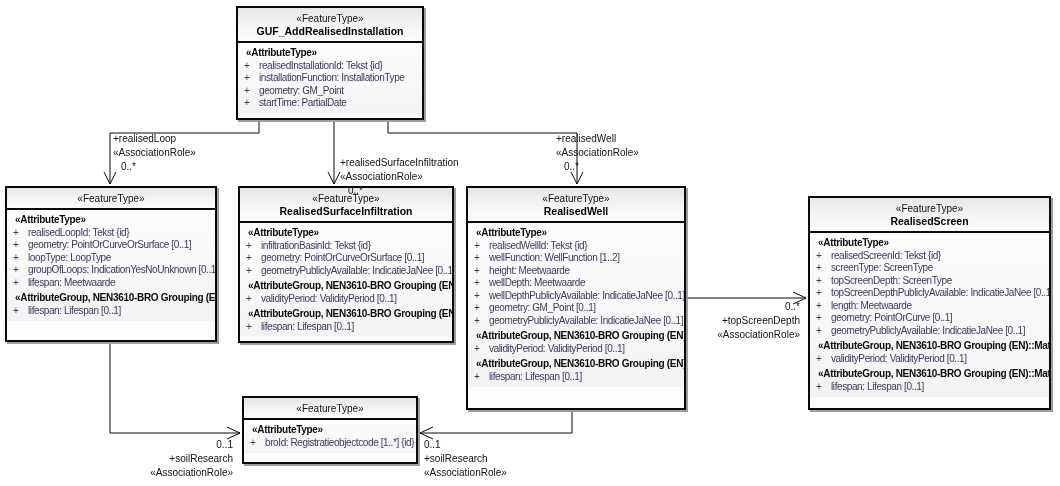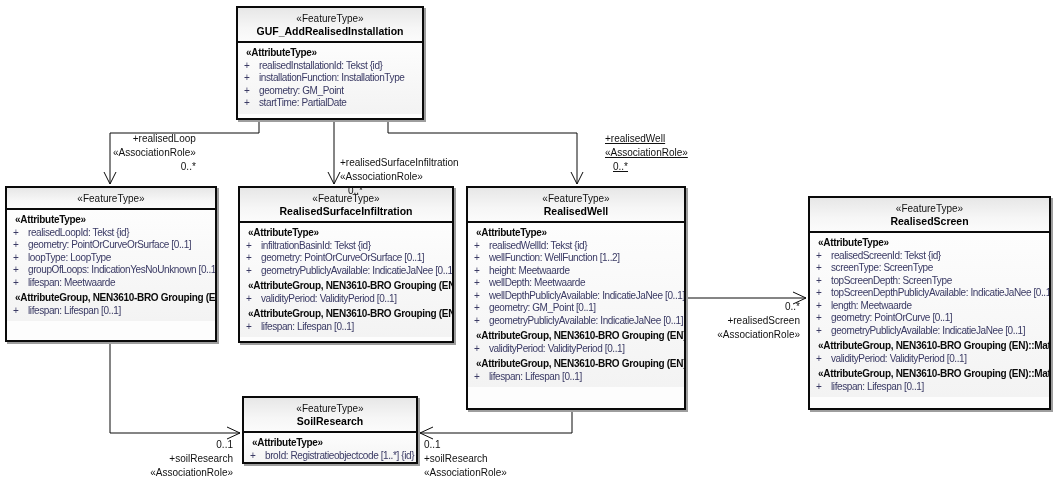--- a/index.html
+++ b/index.html
@@ -151,49 +151,48 @@
       <div class="row"><span class="plus">+</span><span>validityPeriod: ValidityPeriod [0..1]</span></div>
       <div class="sec-gap"></div>
       <div class="sec-h">«AttributeGroup, NEN3610-BRO Grouping (EN)::Materi…</div>
       <div class="row"><span class="plus">+</span><span>lifespan: Lifespan [0..1]</span></div>
     </div>
   </div>
 
   <div class="uml-class" style="left:242px;top:396px;width:176px;height:68px;">
     <div class="hdr">
       <div class="stereo">«FeatureType»</div>
-      <div class="cname">SoilResearch</div>
     </div>
     <div class="body">
       <div class="sec-h">«AttributeType»</div>
       <div class="row"><span class="plus">+</span><span>broId: Registratieobjectcode [1..*] {id}</span></div>
     </div>
   </div>
 
-  <div class="assoc-label" style="left:113px;top:132px;text-align:right;">
+  <div class="assoc-label" style="left:113px;top:132px;">
     <div>+realisedLoop</div>
     <div>«AssociationRole»</div>
     <div class="mult-indent">0..*</div>
   </div>
 
   <div class="assoc-label" style="left:340px;top:132px;margin-top:24px;">
     <div>+realisedSurfaceInfiltration</div>
     <div>«AssociationRole»</div>
     <div class="mult-indent">0..*</div>
   </div>
 
-  <div class="assoc-label" style="left:605px;top:132px;text-decoration:underline;">
+  <div class="assoc-label" style="left:556px;top:132px;">
     <div>+realisedWell</div>
     <div>«AssociationRole»</div>
     <div class="mult-indent">0..*</div>
   </div>
 
   <div class="assoc-label right" style="right:260px;top:300px;">
     <div>0..*</div>
-    <div>+realisedScreen</div>
+    <div>+topScreenDepth</div>
     <div>«AssociationRole»</div>
   </div>
 
   <div class="assoc-label right" style="right:827px;top:438px;">
     <div>0..1</div>
     <div>+soilResearch</div>
     <div>«AssociationRole»</div>
   </div>
 
   <div class="assoc-label" style="left:424px;top:438px;">

